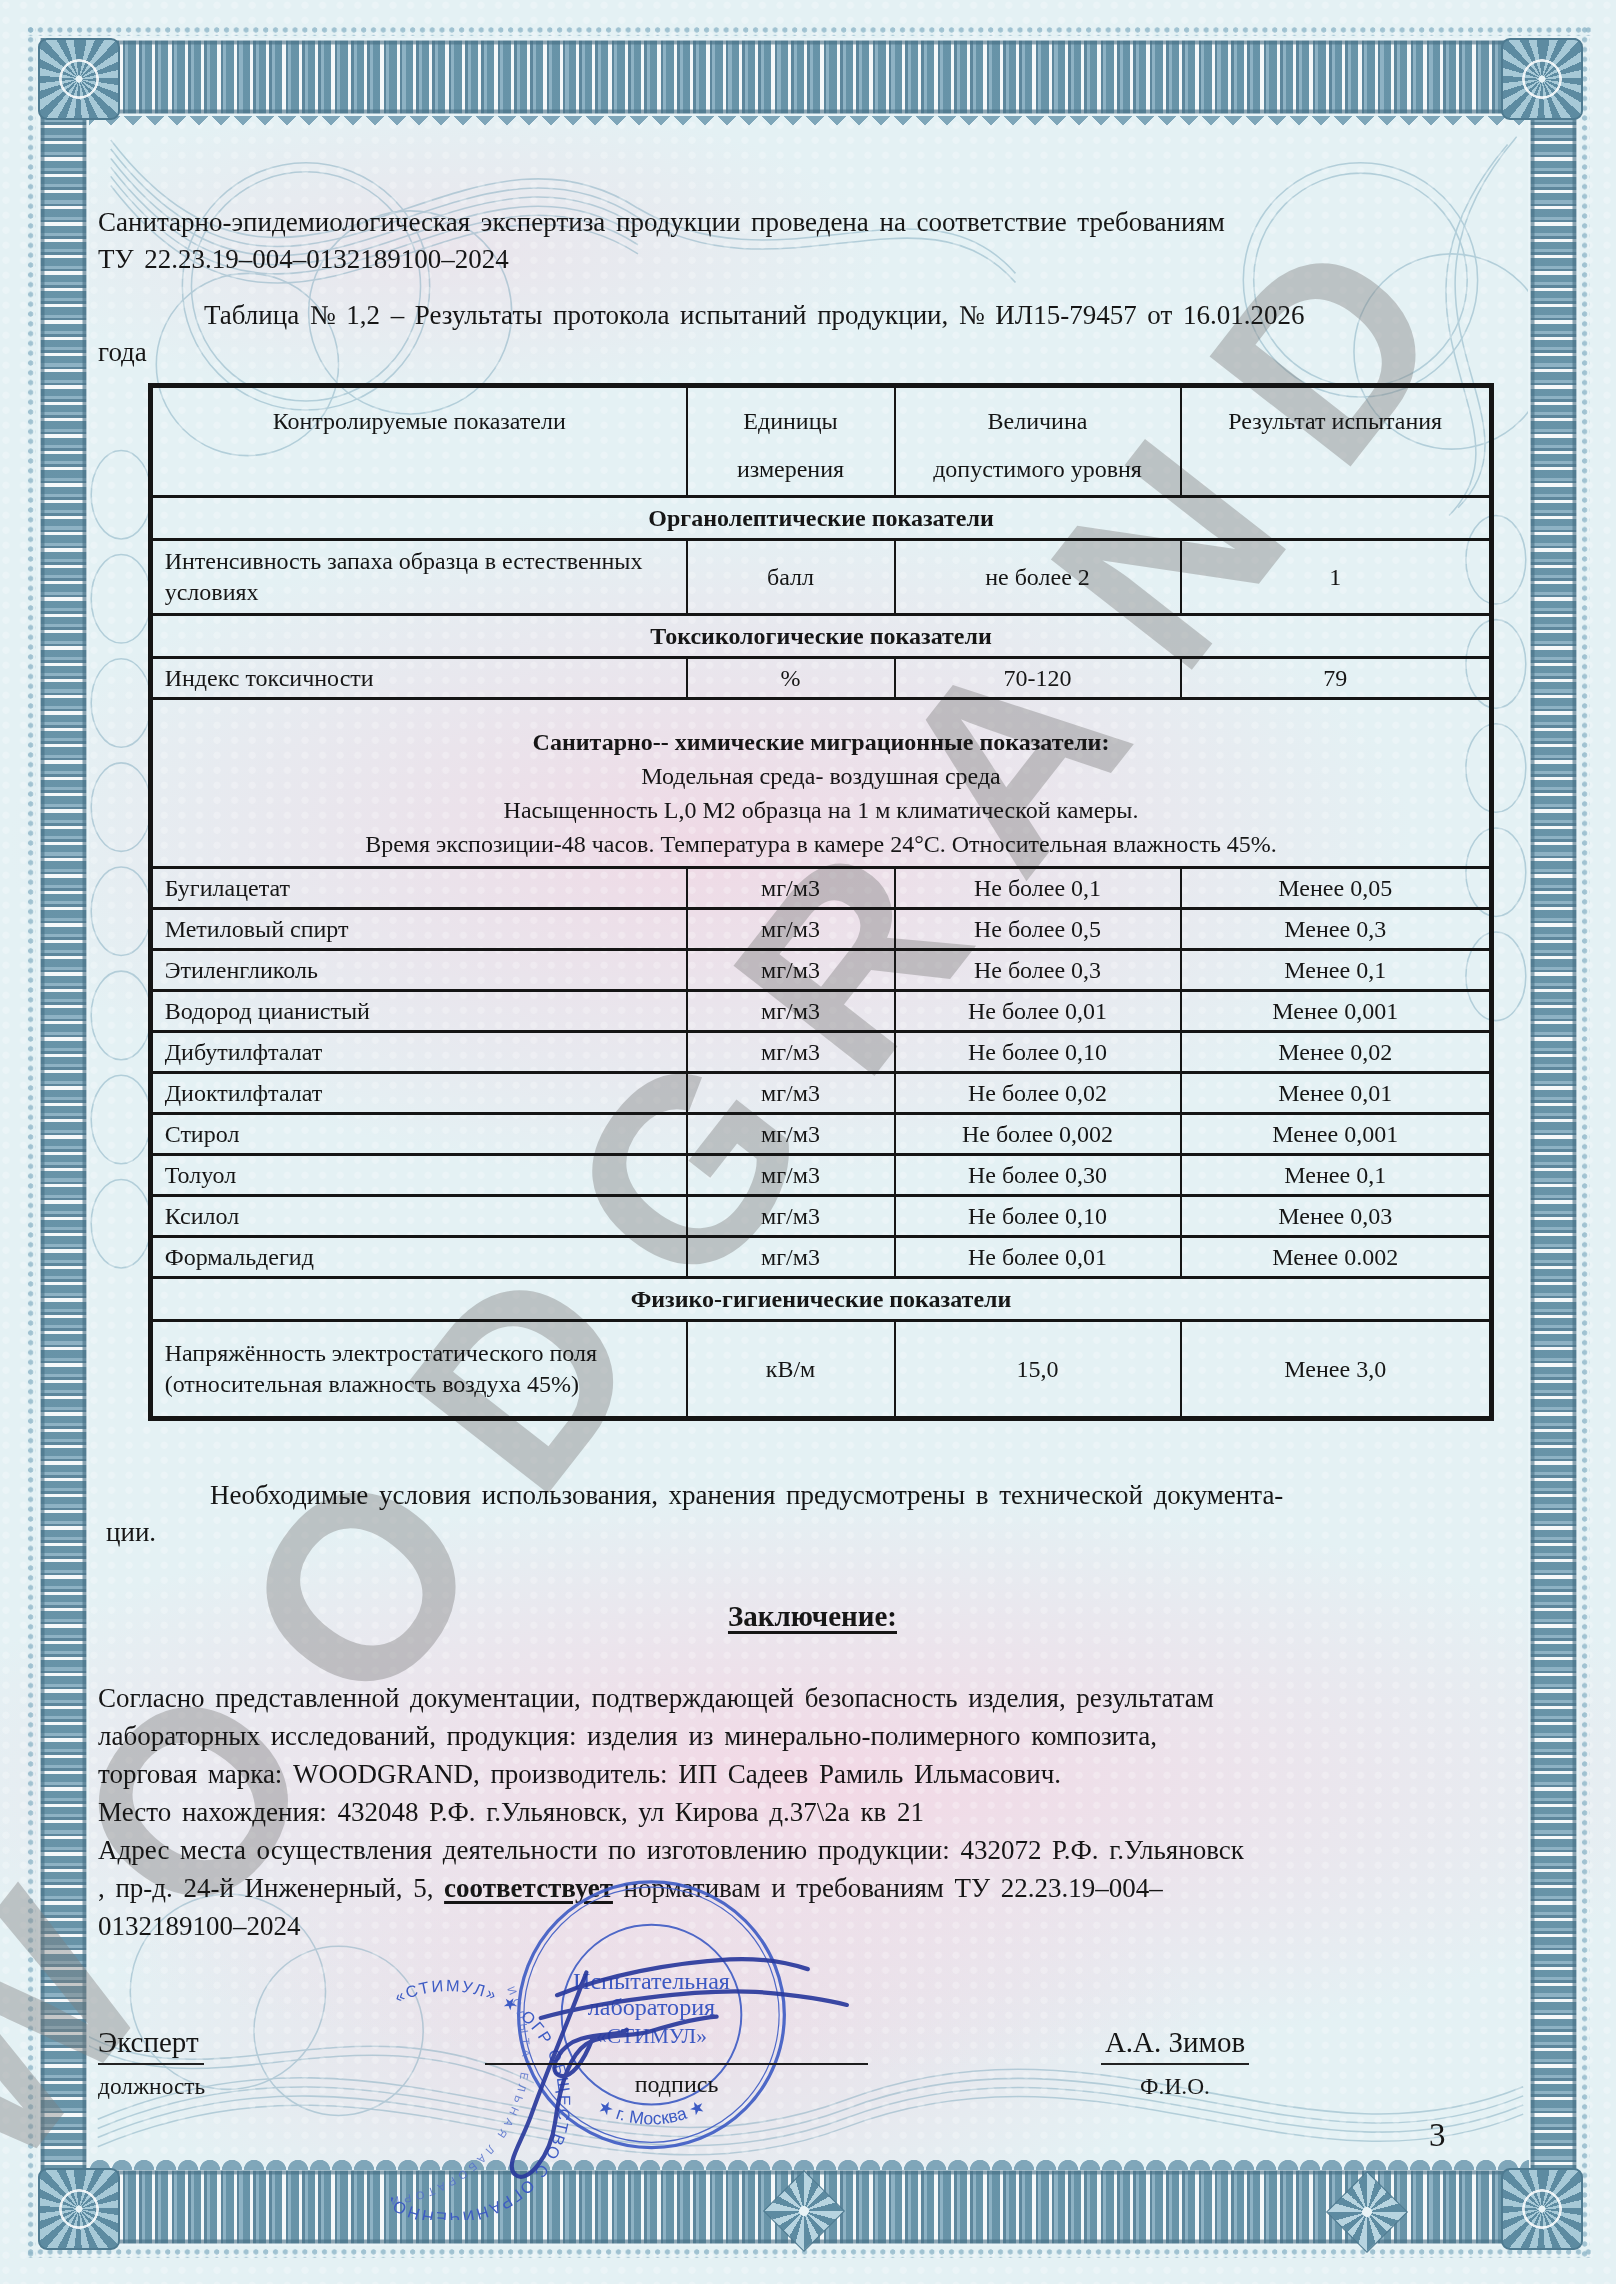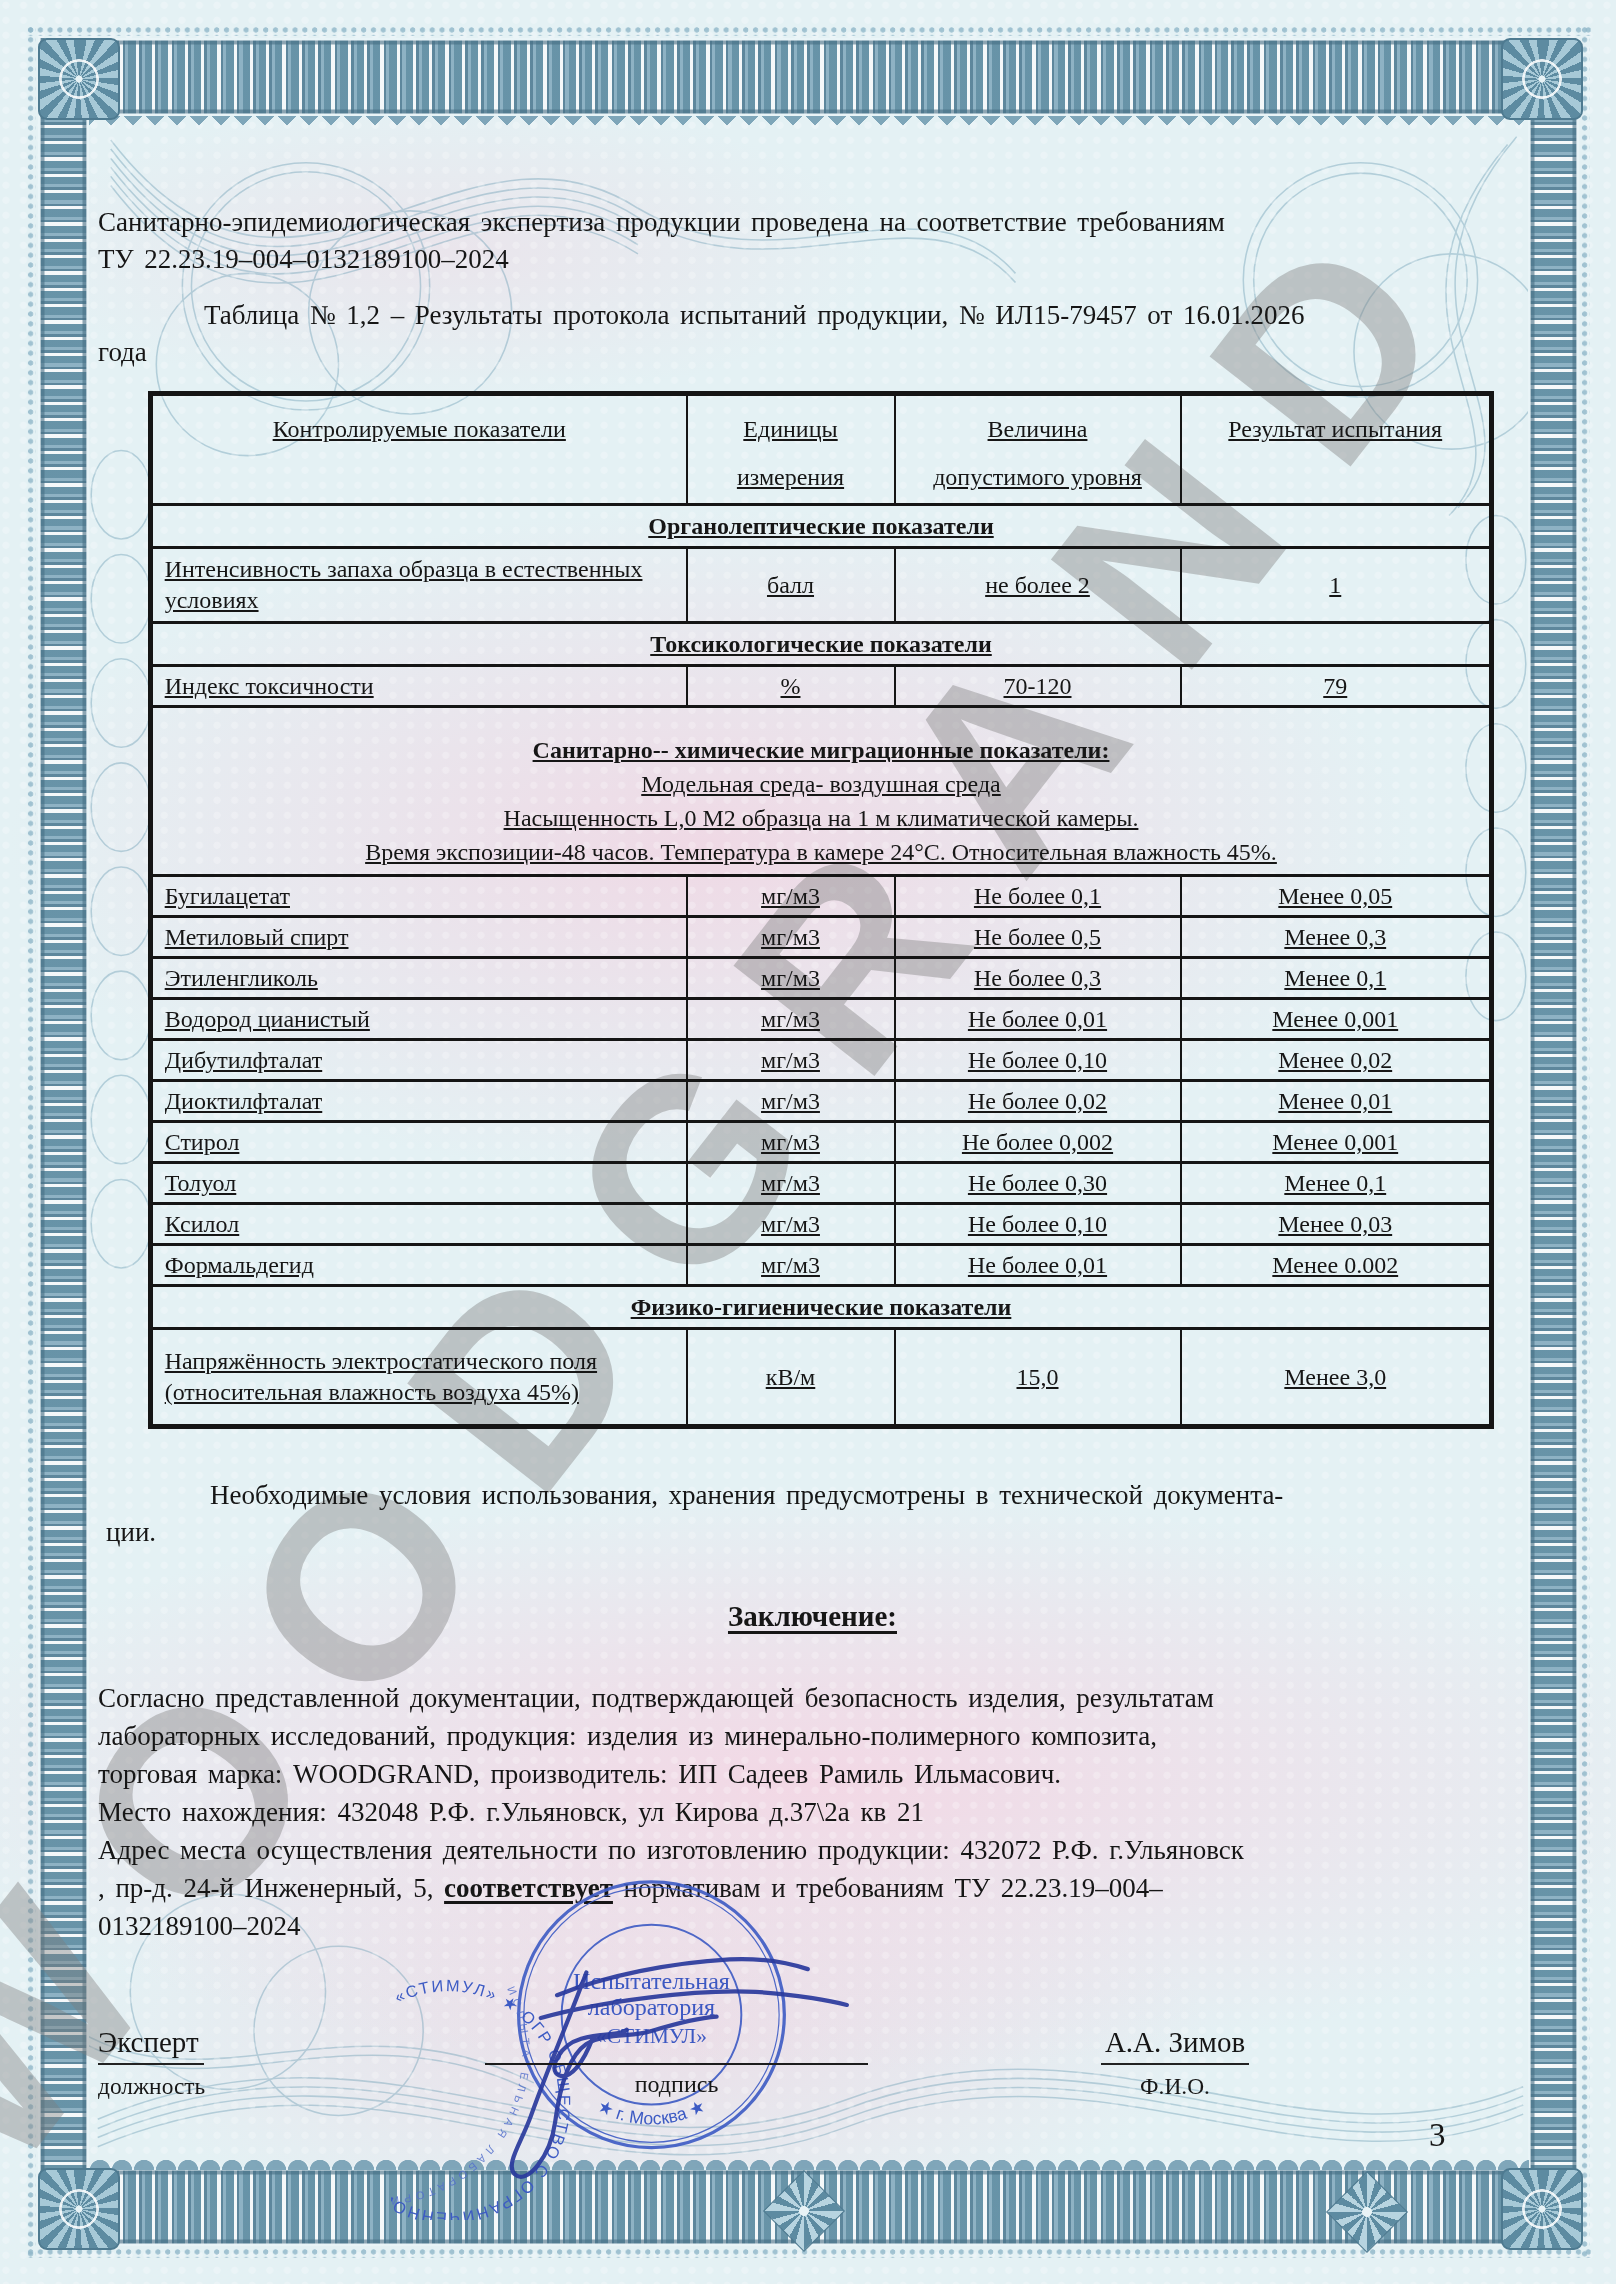--- a/index.html
+++ b/index.html
@@ -59,22 +59,22 @@
   .content-text{position:absolute;z-index:3;left:98px;width:1429px;font-size:27px;line-height:37px;
     white-space:pre-line;word-spacing:3.9px;}
   .intro{top:177px;}
   .caption{top:281px;text-indent:106px;margin-top:16px;}
   .notes{top:1450px;text-indent:104px;margin-left:8px;}
   .concl-head{position:absolute;z-index:3;left:98px;width:1429px;top:1600px;text-align:center;
     font-weight:700;font-size:29px;text-decoration:underline;text-decoration-thickness:2.6px;text-underline-offset:4.6px;}
   .concl-body{top:1652px;line-height:38px;}
   .bu{font-weight:700;text-decoration:underline;text-decoration-thickness:2.6px;text-underline-offset:3.9px;}
   
-  .results{position:absolute;z-index:3;left:148px;top:391px;width:1342px;border-collapse:collapse;
-    table-layout:fixed;font-size:24px;line-height:31px;text-decoration:underline;}
+  .results{position:absolute;z-index:3;left:148px;top:383px;width:1342px;border-collapse:collapse;
+    table-layout:fixed;font-size:24px;line-height:31px;}
   .results td,.results th{border:2.6px solid #151515;border-top-width:3.9px;border-bottom-width:3.9px;
     padding:2px 7.8px;font-weight:400;vertical-align:middle;}
   .results{border:5.2px solid #151515;}
   .results th{vertical-align:top;padding-top:9px;text-align:center;white-space:pre-line;line-height:48px;}
   tr.head th{height:96px;}
   tr.sec td{height:36px;text-align:center;font-weight:700;}
   tr.r1 td{height:34px;} tr.r2 td{height:68px;} tr.r3 td{height:90px;}
   tr.blockrow td{height:137px;text-align:center;padding:5.2px 6.5px;}
   .block-title{font-weight:700;line-height:34px;margin-top:20px;}
   .block-sub{white-space:pre-line;line-height:34px;}

